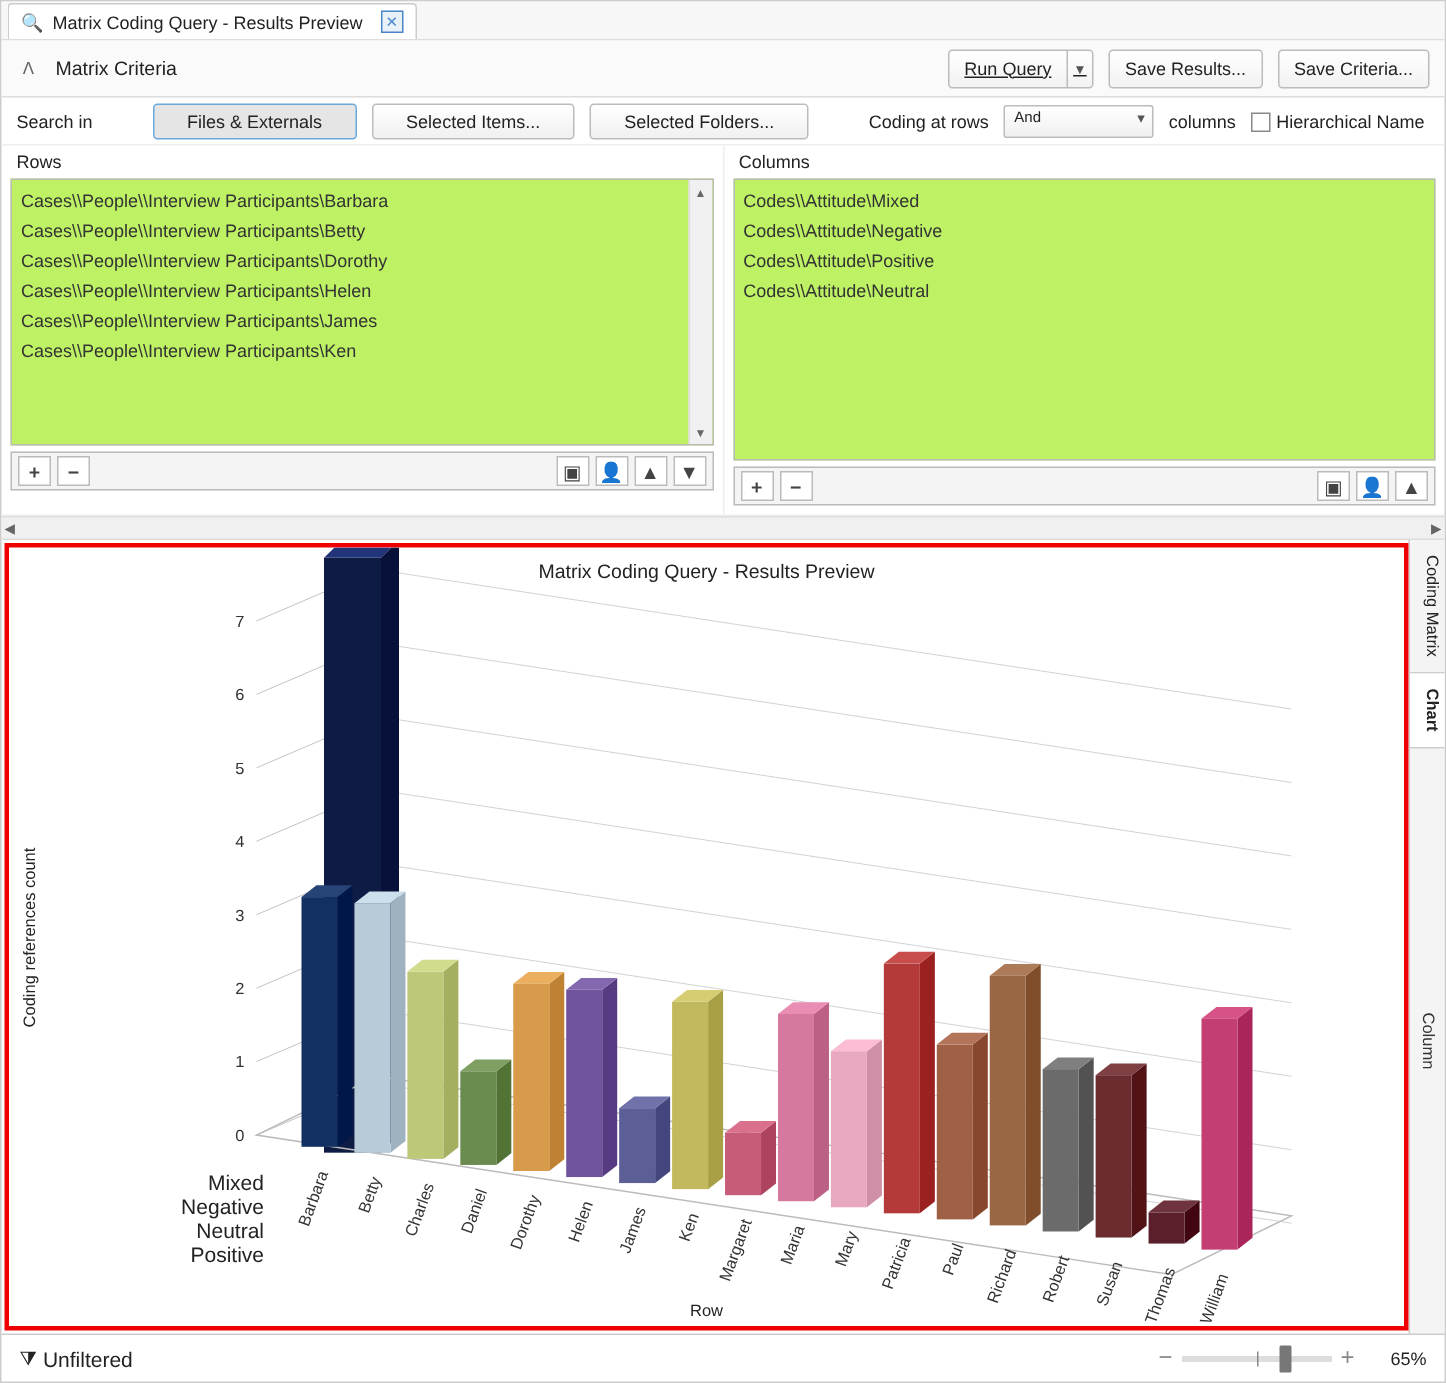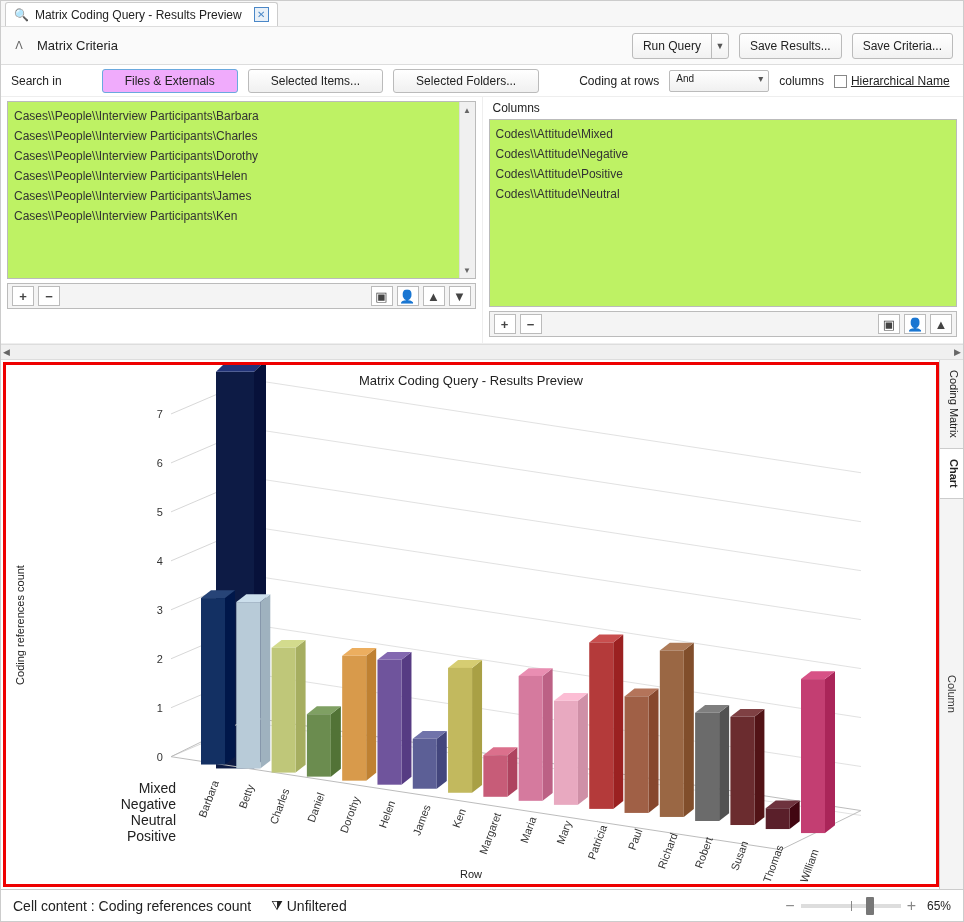--- a/index.html
+++ b/index.html
@@ -10,31 +10,31 @@
   .doc-tabs { height:26px; background:#f7f7f7; border-bottom:1px solid #ddd; display:flex; align-items:flex-end; padding-left:4px; }
   .doc-tab { height:24px; border:1px solid #ccc; border-bottom:none; border-radius:3px 3px 0 0; background:#fff; padding:3px 8px; display:flex; align-items:center; gap:6px; font-size:12px; }
   .doc-tab .ico { font-size:12px; color:#555; }
   .doc-tab .close { width:15px; height:15px; border:1px solid #4a87c7; background:#e8f0f8; display:flex; align-items:center; justify-content:center; font-size:10px; color:#4a87c7; margin-left:6px;}
 
   
   .criteria-head { height:38px; background:#fafafa; border-bottom:1px solid #ddd; display:flex; align-items:center; padding:0 10px; gap:10px; }
   .chev { width:16px; text-align:center; color:#666; font-size:11px;}
   .spacer { flex:1; }
   .btn { height:26px; border:1px solid #bbb; background:linear-gradient(#fff,#f2f2f2); border-radius:3px; padding:0 10px; font-size:12px; display:flex; align-items:center; }
-  .btn.split { padding:0; }
+  .btn.split { padding:0;text-decoration:underline; }
   .btn.split .main { padding:0 10px; height:100%; display:flex; align-items:center; border-right:1px solid #bbb;}
   .btn.split .dd { width:16px; display:flex; align-items:center; justify-content:center; font-size:9px; color:#555;}
 
   
   .search-row { height:32px; display:flex; align-items:center; padding:0 10px; gap:10px; border-bottom:1px solid #eee;}
   .seg { height:24px; border:1px solid #bbb; border-radius:3px; background:linear-gradient(#fff,#f0f0f0); padding:0 22px; font-size:12px; display:flex; align-items:center; min-width:120px; justify-content:center;}
-  .seg.active { background:#f0abfc; border-color:#6aa9de;}
+  .seg.active { background:#e5e5e5; border-color:#6aa9de;}
   .select { height:22px; border:1px solid #bbb; border-radius:2px; padding:2px 20px 2px 6px; background:linear-gradient(#fff,#f0f0f0); position:relative; min-width:100px; font-size:10px;}
   .select::after { content:"▾"; position:absolute; right:5px; top:2px; font-size:10px; color:#555;}
-  .chk { display:flex; align-items:flex-end; gap:4px;text-decoration:underline; }
+  .chk { display:flex; align-items:flex-end; gap:4px; }
   .chk .box { width:13px; height:13px; border:1px solid #888; background:#fff;}
 
   
   .rc-row { display:flex; border-bottom:1px solid #eee;}
   .rc-col { flex:1; display:flex; flex-direction:column; }
   .rc-col.left { border-right:1px solid #eee;}
   .rc-title { padding:4px 10px 0 10px; font-size:12px; }
   .listbox { height:178px; margin:4px 6px 0 6px; border:1px solid #bbb; background:#bef264; overflow:hidden; position:relative;}
   .listbox .items { position:absolute; inset:0 16px 0 0; overflow:hidden; padding:4px 6px; }
   .listbox .items div { padding:3px 0; color:#333; white-space:nowrap; font-size:12px;}
@@ -103,24 +103,25 @@
     <div class="select">And</div>
     <span>columns</span>
     <div class="chk">
       <span class="box"></span>
       <span>Hierarchical Name</span>
     </div>
   </div>
 
   <div class="rc-row">
     <div class="rc-col left">
+      <div class="rc-title">Rows</div>
       <div class="listbox">
         <div class="items" id="rows-items">
             <div>Cases\\People\\Interview Participants\Barbara</div>
-            <div>Cases\\People\\Interview Participants\Charles</div>
+            <div>Cases\\People\\Interview Participants\Betty</div>
             <div>Cases\\People\\Interview Participants\Dorothy</div>
             <div>Cases\\People\\Interview Participants\Helen</div>
             <div>Cases\\People\\Interview Participants\James</div>
             <div>Cases\\People\\Interview Participants\Ken</div>
           </div>
         <div class="vscroll">
           <div class="arr">▲</div>
             <div class="track"></div>
             <div class="arr">▼</div>
         </div>
@@ -278,29 +279,28 @@
         </div>
     </div>
     <div class="side-tabs">
       <div class="side-tab">Coding Matrix</div>
       <div class="side-tab active">Chart</div>
       <div class="side-label">Column</div>
     </div>
   </div>
 
   <div class="status">
-    <span>Cell content : Coding references count</span>
     <span style="display:flex;align-items:center;gap:4px">
       <span style="font-size:13px">⧩</span>
       <span>Unfiltered</span>
     </span>
     <div class="zoom">
       <span style="font-size:16px;color:#888">−</span>
       <div class="zline">
           <div class="tick"></div>
           <div class="thumb"></div>
         </div>
       <span style="font-size:16px;color:#888">+</span>
-      <span style="margin-left:5px">65%</span>
+      <span style="margin-left:18px">65%</span>
     </div>
   </div>
 
 </div>
 
 </body></html>

